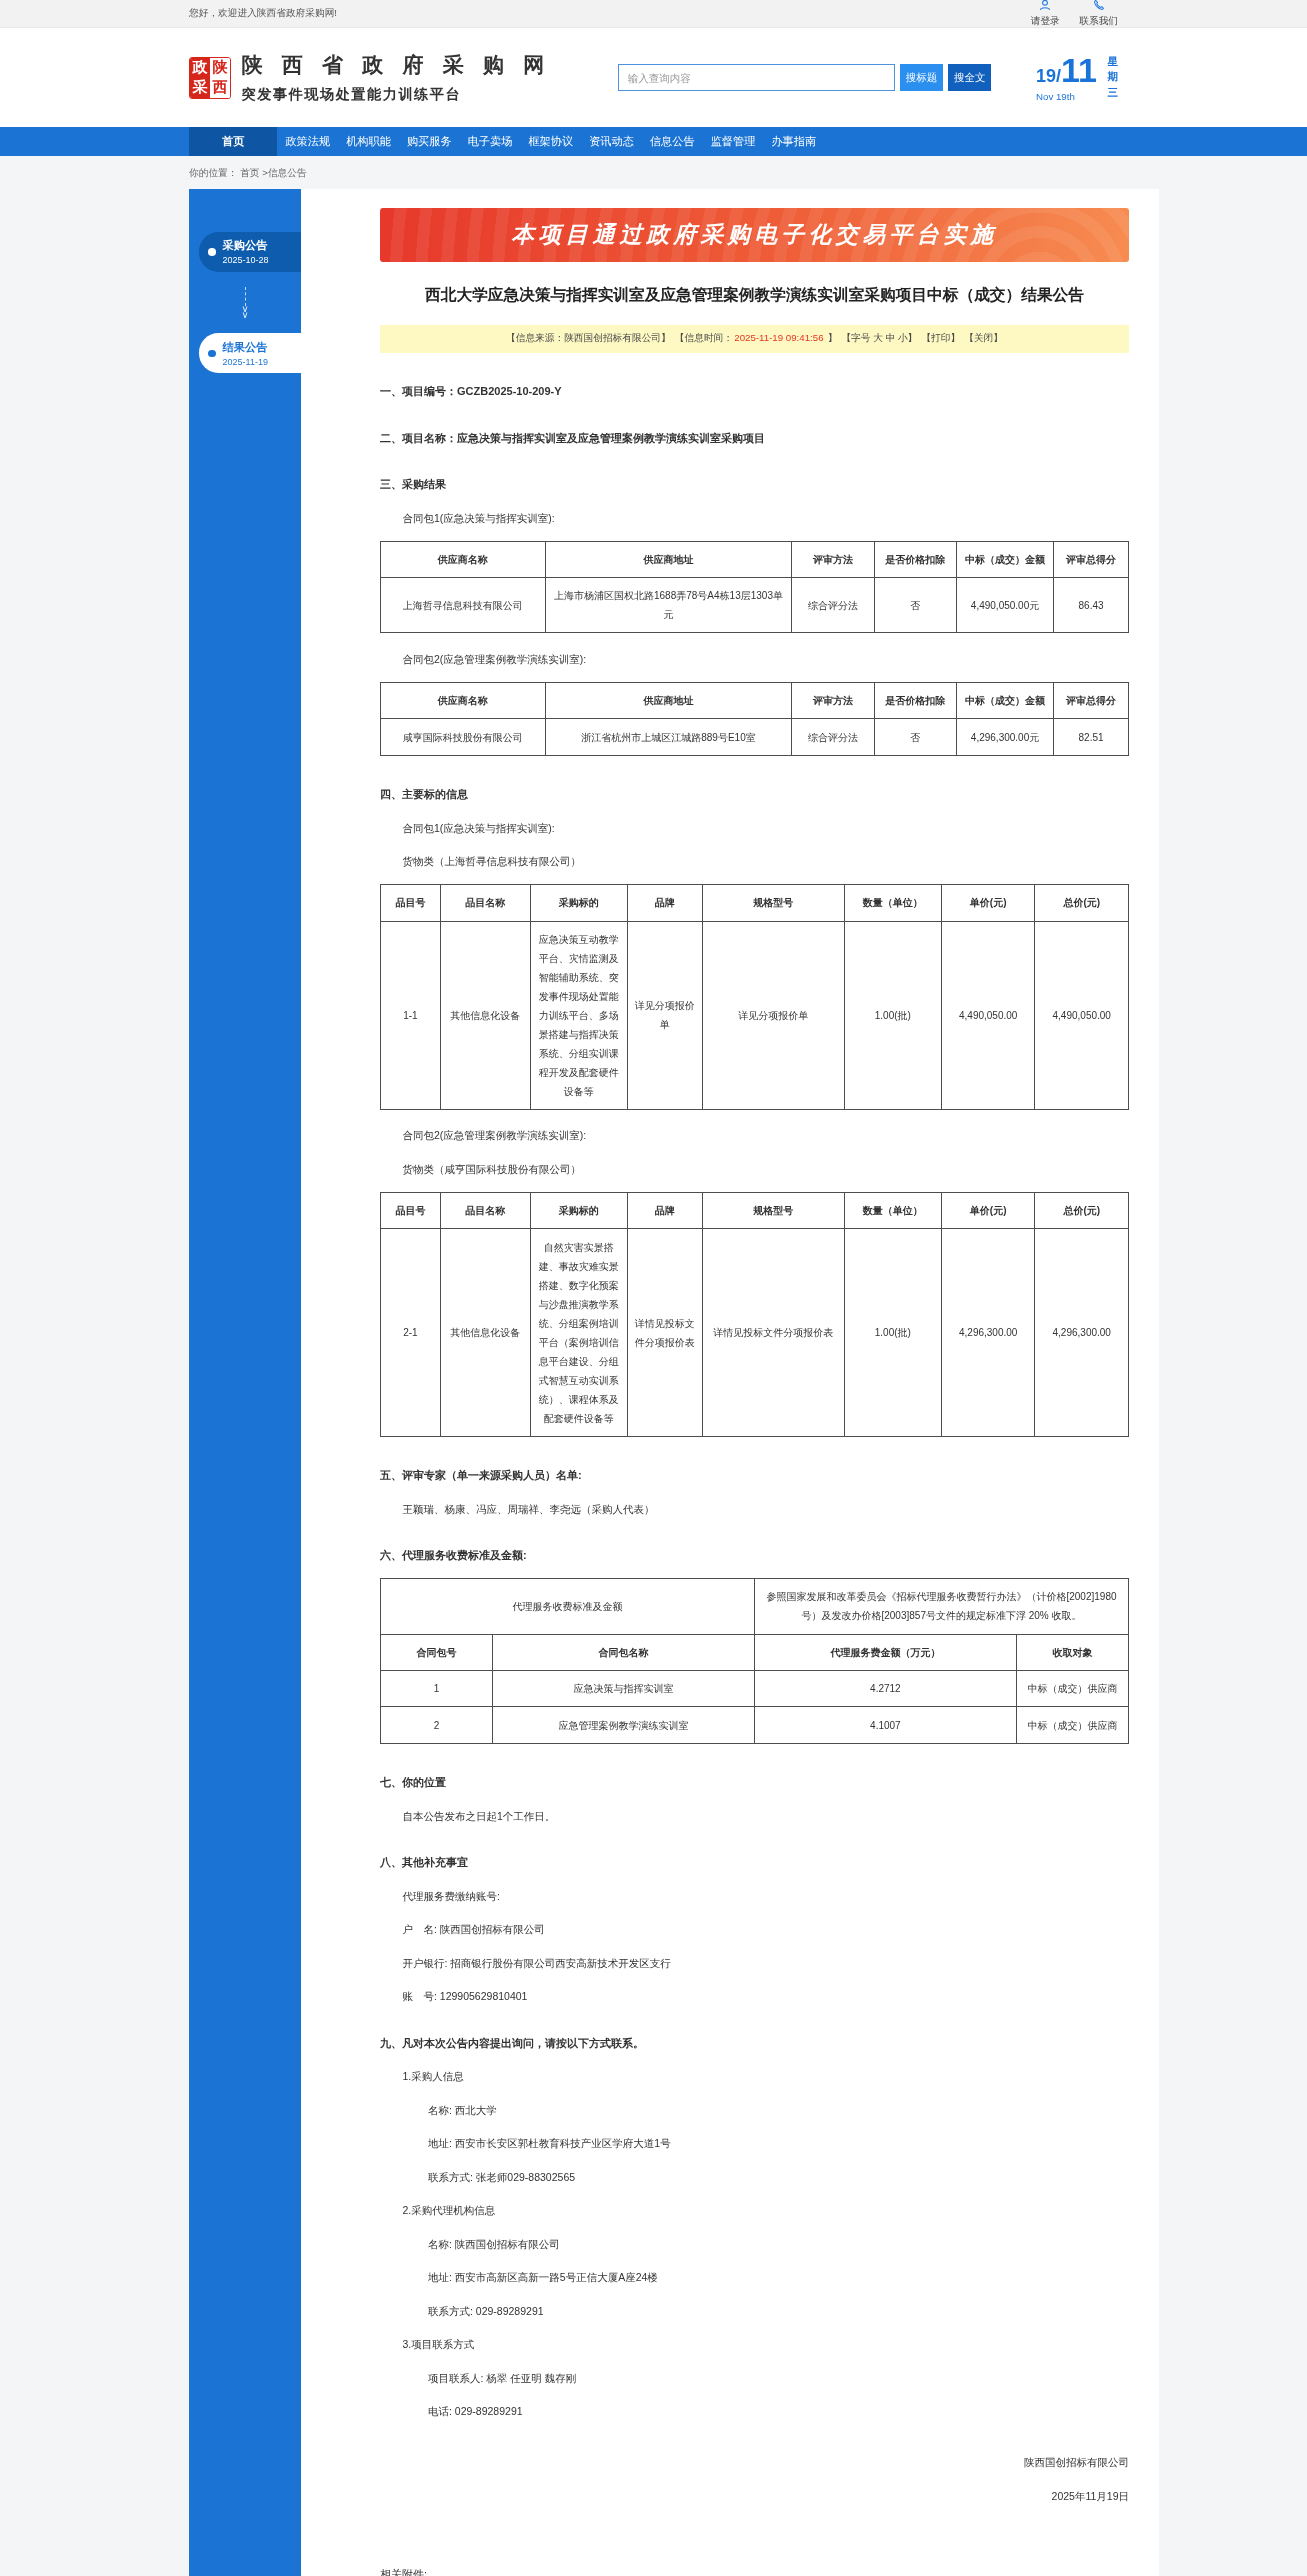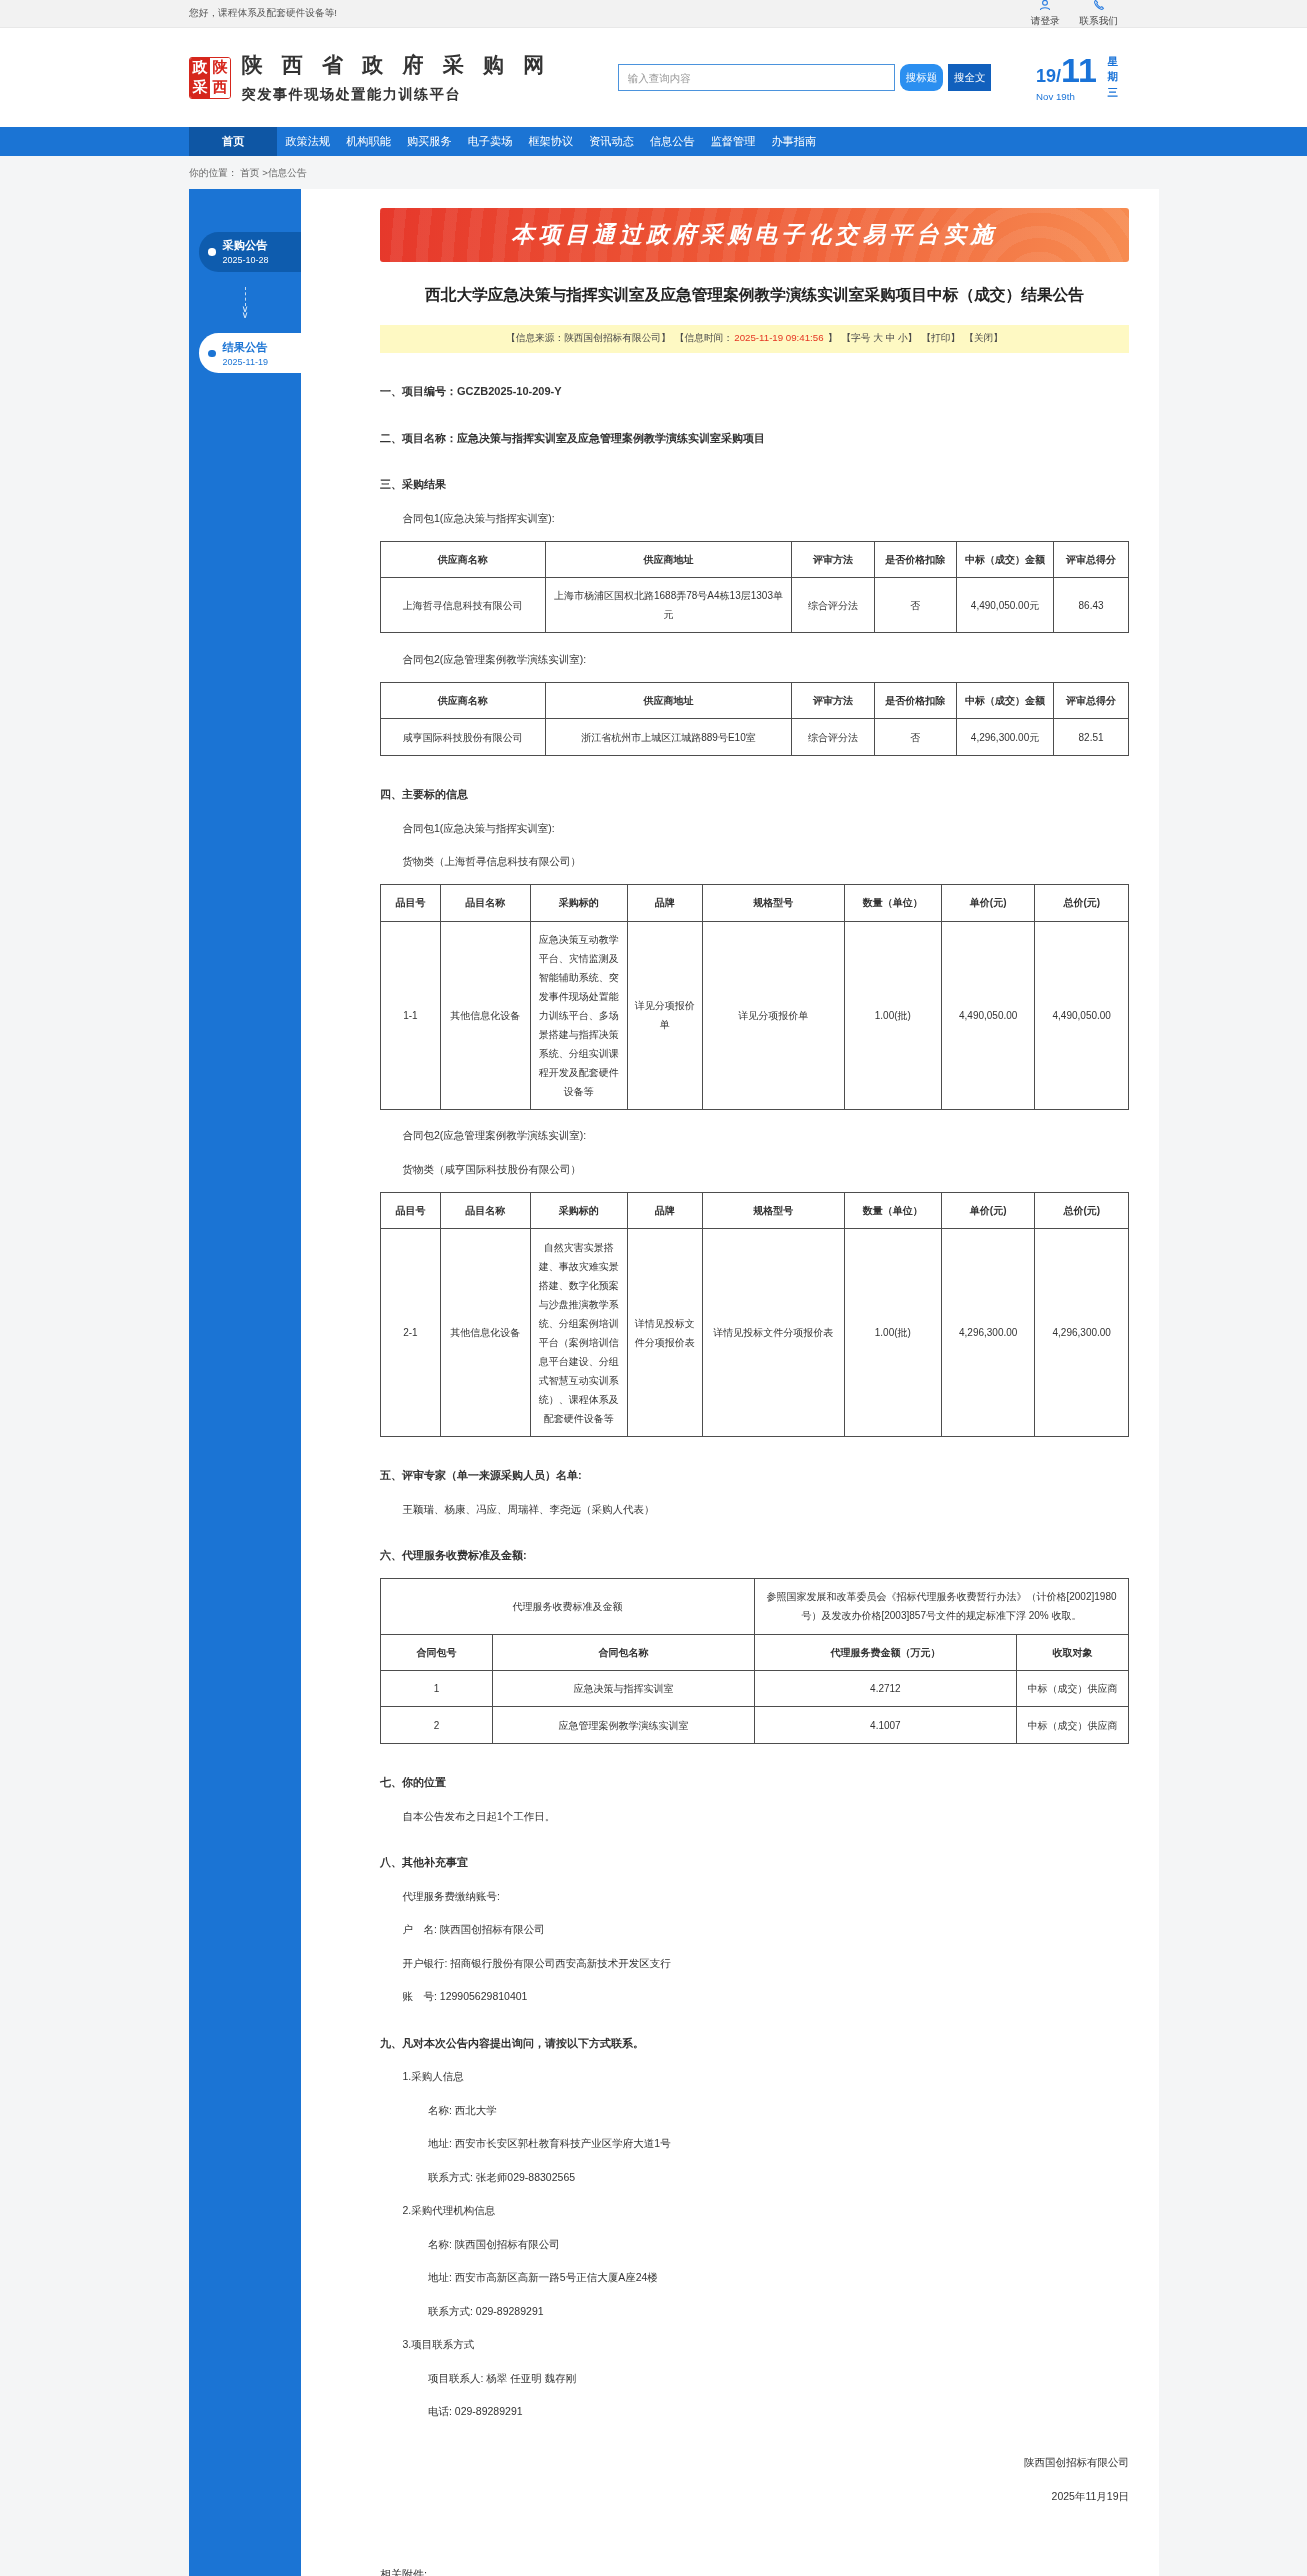--- a/index.html
+++ b/index.html
@@ -20,21 +20,21 @@
   .logo span { display:flex; align-items:center; justify-content:center; font-size:15px; font-weight:bold; font-family:"Liberation Serif","DejaVu Serif",serif; }
   .logo .red { background:#d6261c; color:#fff; }
   .logo .white { background:#fff; color:#d6261c; }
   .site-names { margin-left:10.5px; }
   .site-title { font-size:21px; font-weight:bold; letter-spacing:6.7px; color:#333; }
   .site-sub { font-size:14.2px; font-weight:bold; letter-spacing:1.5px; color:#333; margin-top:6px; }
   .search-area { display:flex; align-items:center; margin-left:67px; }
   .search-input { width:277px; height:27px; border:0.7px solid #4b93dd; padding:0 9px; font-size:10.5px; color:#333; outline:none; font-family:inherit; }
   .search-input::placeholder { color:#999; }
   .btn-search { height:27px; width:43px; border:none; color:#fff; font-size:10.5px; margin-left:5.2px; cursor:pointer; font-family:inherit; }
-  .btn-title { background:#2b8ff0;border-radius:9px; }
+  .btn-title { background:#2b8ff0; }
   .btn-full { background:#1160bd; }
   .date-box { margin-left:auto; display:flex; gap:10.5px; color:#1a73d8; }
   .date-left { text-align:left; }
   .date-nums { display:flex; align-items:flex-end; line-height:1; }
   .date-small { font-size:18px; font-weight:bold; padding-bottom:2.2px; }
   .date-big { font-size:34px; font-weight:bold; }
   .date-en { font-size:9.7px; margin-top:4.5px; color:#1a73d8; }
   .weekday { display:flex; flex-direction:column; font-size:10.5px; font-weight:bold; line-height:1.45; padding-top:1.5px; }
 
   
@@ -90,21 +90,21 @@
   .signature div { margin-top:19.5px; }
 
   .attach { margin-top:63px; }
   .attach-label { font-size:11px; color:#333; }
 </style>
 </head>
 <body>
 
 <div class="topbar">
   <div class="wrap">
-    <span>您好，课程体系及配套硬件设备等!</span>
+    <span>您好，欢迎进入陕西省政府采购网!</span>
     <span class="top-right">
       <span class="top-link">
         <svg width="12" height="12" viewBox="0 0 16 16">
             <circle cx="8" cy="5" r="3.2" fill="none" stroke="#2a7de1" stroke-width="1.5"></circle>
             <path d="M2 14.5 C2 10.8 14 10.8 14 14.5" fill="none" stroke="#2a7de1" stroke-width="1.5"></path>
           </svg>
         <span>请登录</span>
       </span>
       <span class="top-link">
         <svg width="12" height="12" viewBox="0 0 16 16">

